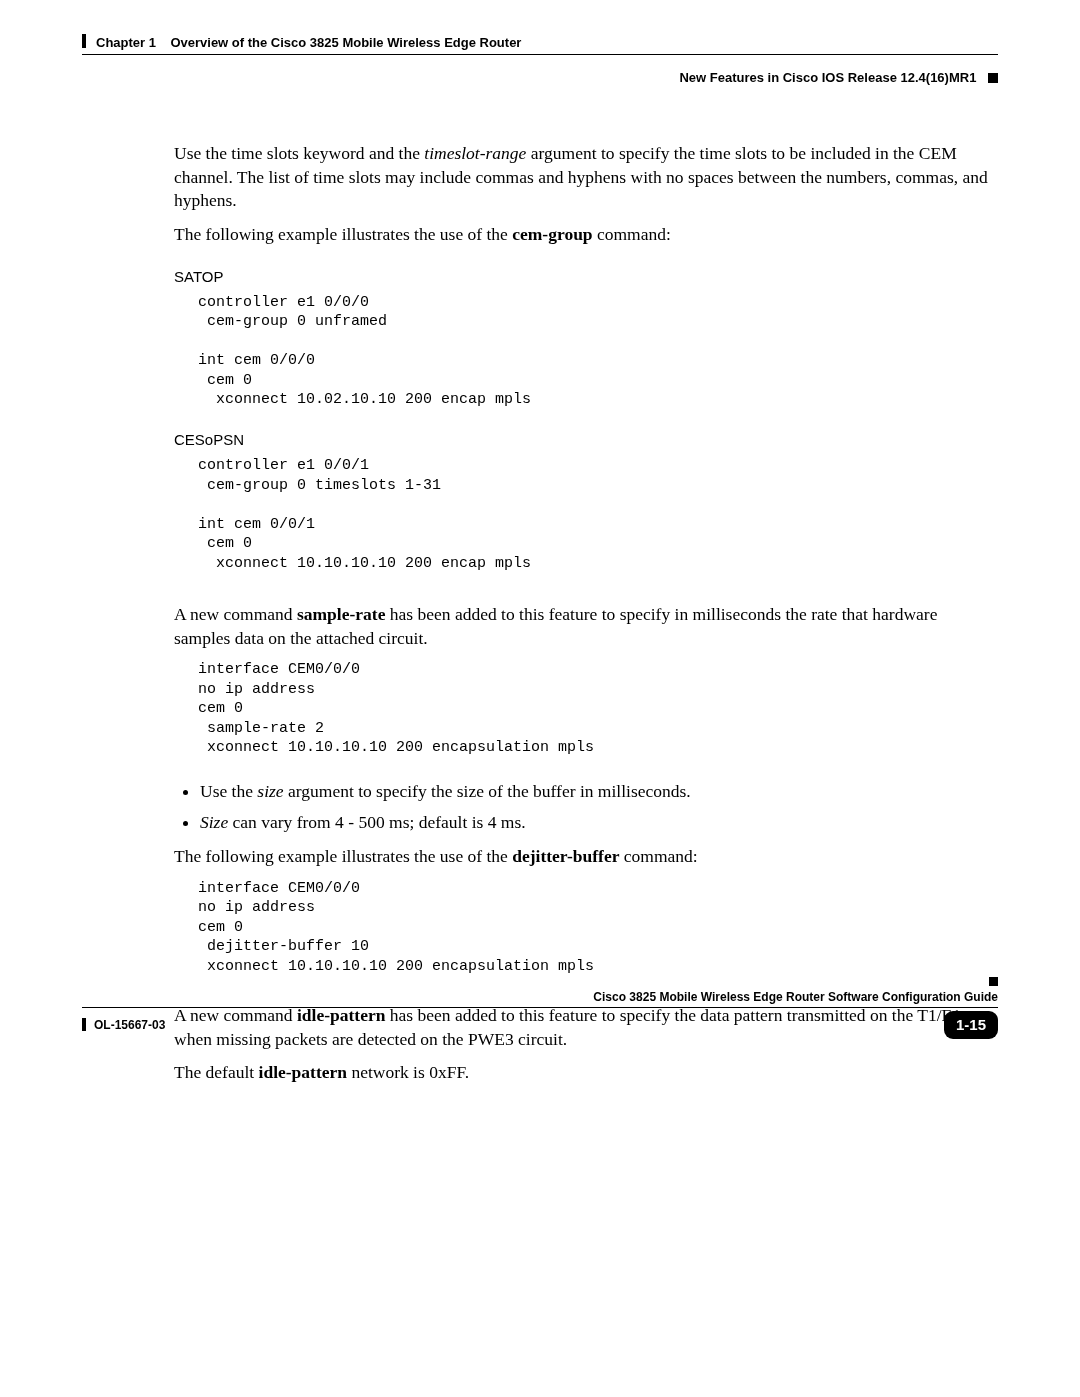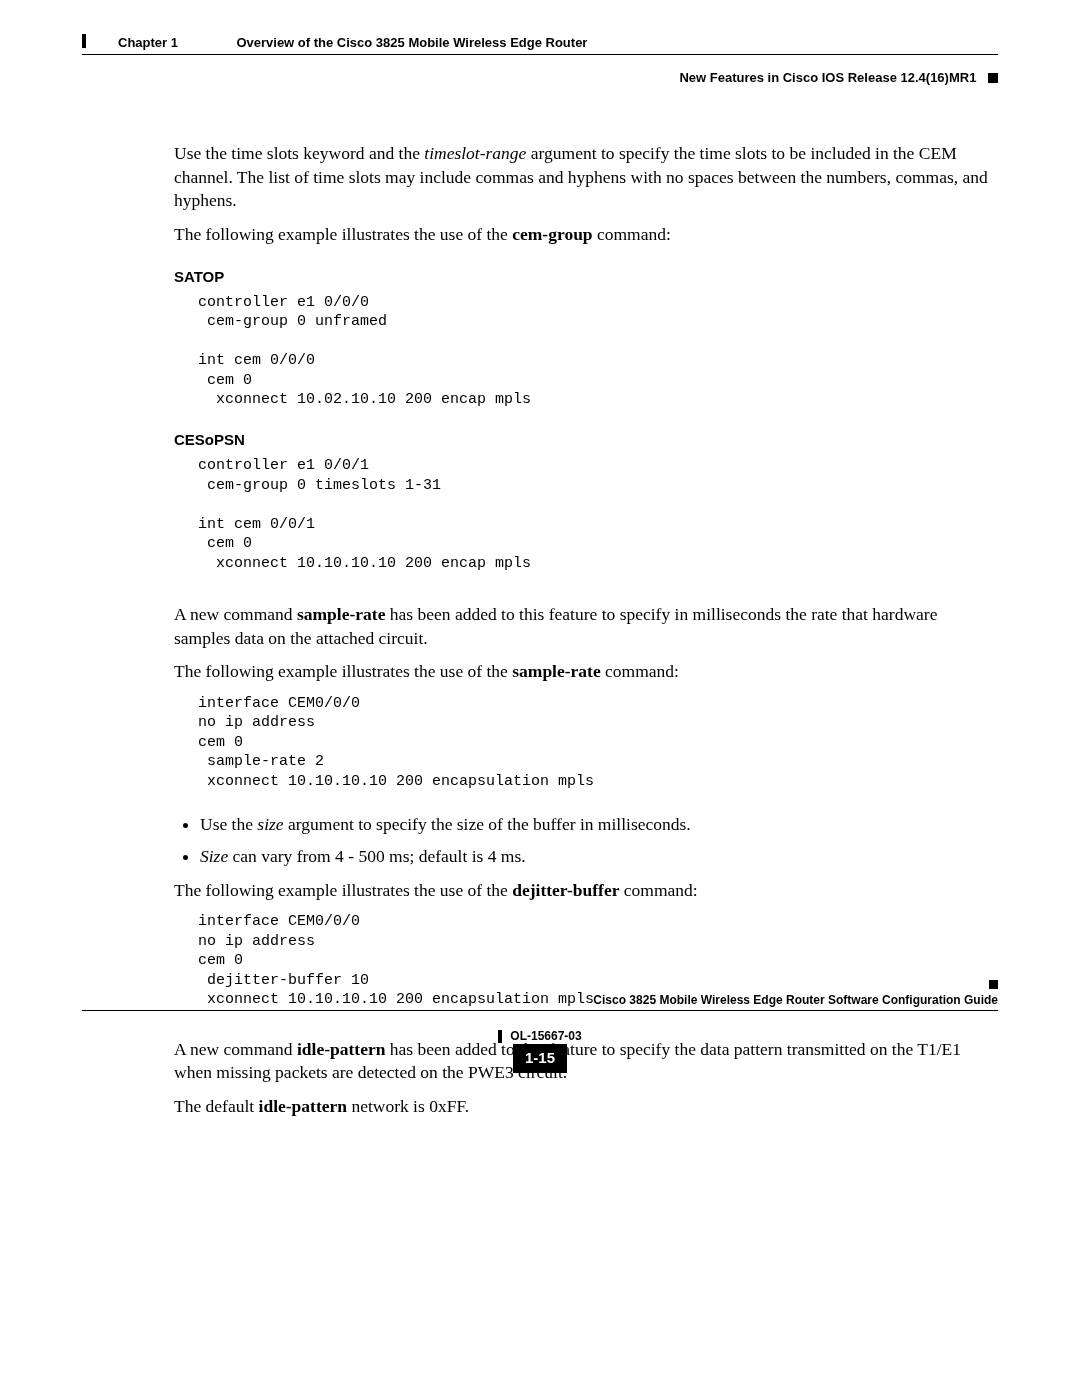--- a/index.html
+++ b/index.html
@@ -17,21 +17,20 @@
     position: relative;
     padding: 34px 82px 0 82px;
   }
   
   .hdr-row1 {
     display: flex;
     align-items: flex-start;
     font-family: Arial, Helvetica, sans-serif;
     font-size: 13px;
     font-weight: bold;
-    gap: 22px;
   }
   .hdr-row1 .left-mark {
     width: 4px; height: 14px; background: #000; margin-right: 10px;
   }
   .hdr-rule {
     border: none; border-top: 1px solid #000;
     margin-top: 2px;
   }
   .hdr-row2 {
     text-align: right;
@@ -54,21 +53,21 @@
   .bold { font-weight: bold; }
   .ital { font-style: italic; }
   .body ul {
     list-style: disc;
     padding-left: 26px;
     margin: 6px 0 10px 0;
   }
   .body ul li { margin-bottom: 8px; }
   .h4 {
     font-family: Arial, Helvetica, sans-serif;
-    font-weight: bold;
+    font-weight: normal;
     font-size: 15px;
     margin: 20px 0 6px 0;
   }
   .code {
     font-family: "Courier New", Courier, monospace;
     font-size: 15px;
     white-space: pre;
     margin: 0 0 4px 24px;
     line-height: 1.3;
   }
@@ -85,38 +84,38 @@
     font-weight: bold;
   }
   .ftr-rule {
     border: none; border-top: 1.2px solid #000;
     margin-top: 2px;
   }
   .ftr-row {
     display: flex;
     justify-content: space-between;
     align-items: center;
-    margin-top: 17px;
-    flex-direction: column;
+    margin-top: 3px;
   }
   .ftr-doc {
     font-family: Arial, Helvetica, sans-serif;
     font-size: 12px;
     font-weight: bold;
     display: flex; align-items: center;
   }
   .ftr-doc .left-mark {
     width: 4px; height: 13px; background: #000; margin-right: 8px;
   }
   .pagebox {
     background: #000; color: #fff;
     font-family: Arial, Helvetica, sans-serif;
     font-weight: bold;
     font-size: 15px;
     padding: 4px 12px;
+    border-radius: 9px;
   }
   .ftr-endmark {
     position: absolute;
     right: 0; top: -12px;
     width: 9px; height: 9px; background: #000;
   }
 </style>
 </head>
 <body>
 
@@ -159,23 +158,20 @@
 int cem 0/0/1
  cem 0
   xconnect 10.10.10.10 200 encap mpls</div>
 
     <p>
       <span>A new command </span><span class="bold">sample-rate</span><span> has been added to this feature to specify in milliseconds the rate that hardware samples data on the attached circuit.</span>
     </p>
 
 
 
-    <p>
-      <span>The following example illustrates the use of the </span><span class="bold">sample-rate</span><span> command:</span>
-    </p>
     <div class="code" style="margin-bottom:22px">interface CEM0/0/0
 no ip address
 cem 0
  sample-rate 2
  xconnect 10.10.10.10 200 encapsulation mpls</div>
 
 
     <ul>
       <li>
         <span>Use the </span><span class="ital">size</span><span> argument to specify the size of the buffer in milliseconds.</span>

